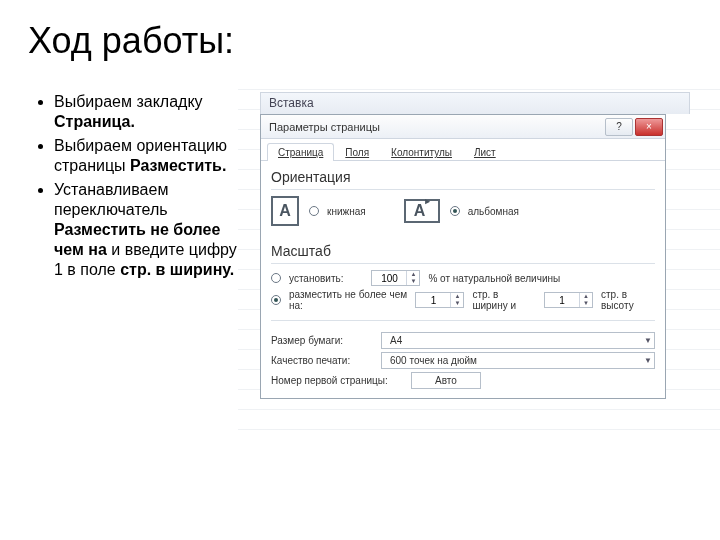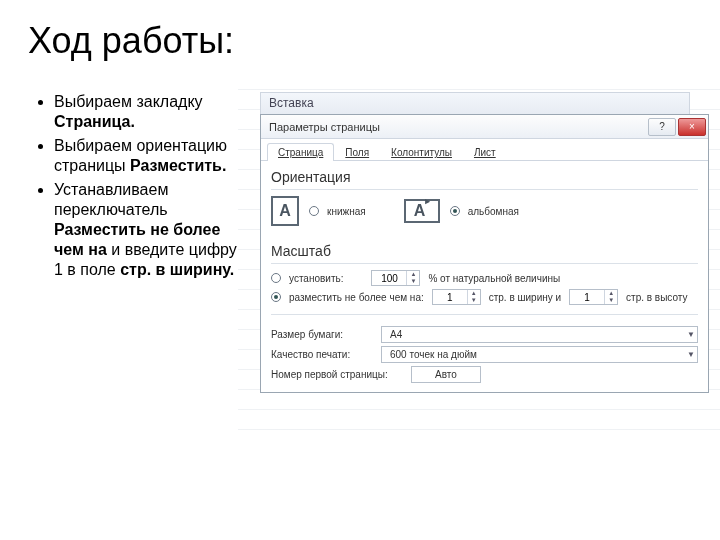--- a/index.html
+++ b/index.html
@@ -50,21 +50,21 @@
     background: linear-gradient(#f3f6fb,#e7ecf3);
     border: 1px solid #cfd6e0;
     font-size: 12px;
     color: #445;
     padding: 3px 8px;
     border-bottom: none;
   }
   .dialog {
     position: relative;
     z-index: 2;
-    width: 449px;
+    width: 406px;
     border: 1px solid #9aa6b2;
     background: #fff;
     box-shadow: 0 0 0 1px rgba(255,255,255,.6) inset;
     font-size: 10px;
     color: #333;
   }
   .titlebar {
     display: flex;
     align-items: center;
     justify-content: space-between;

